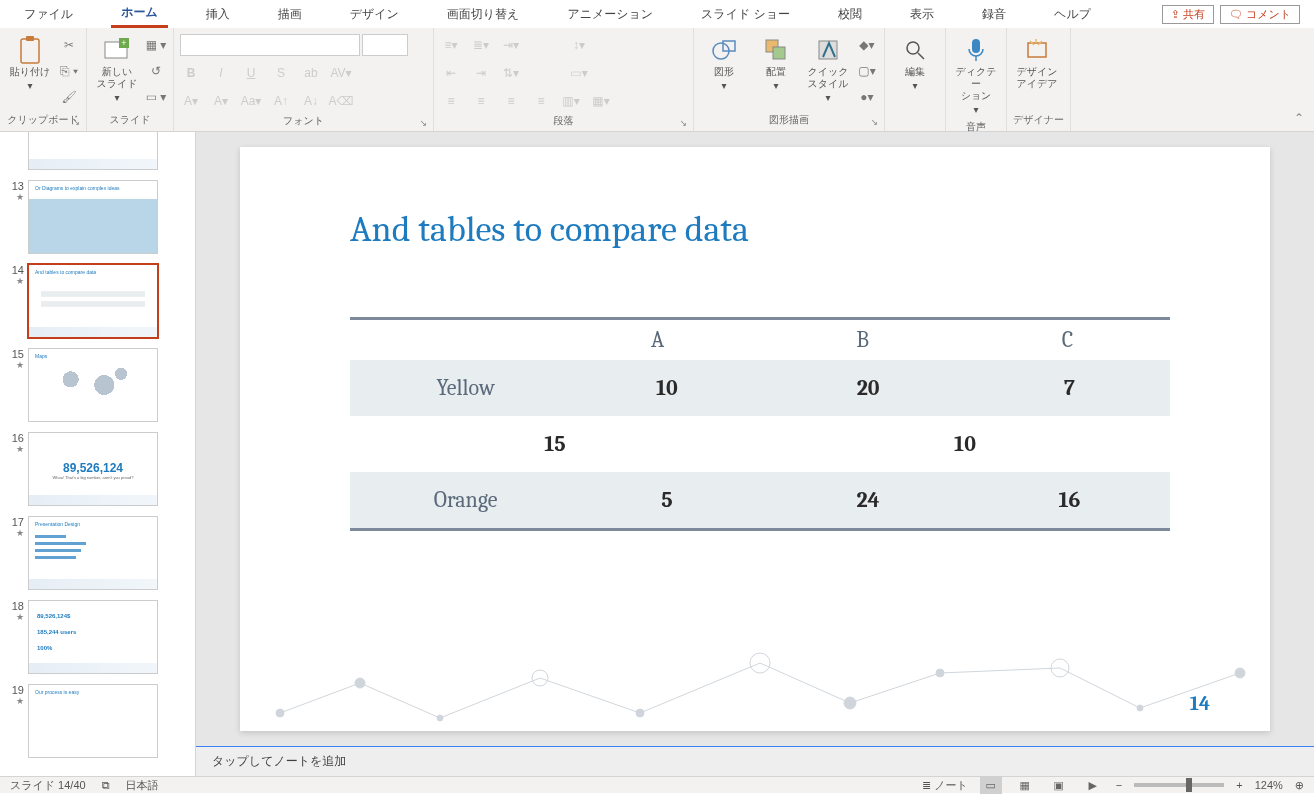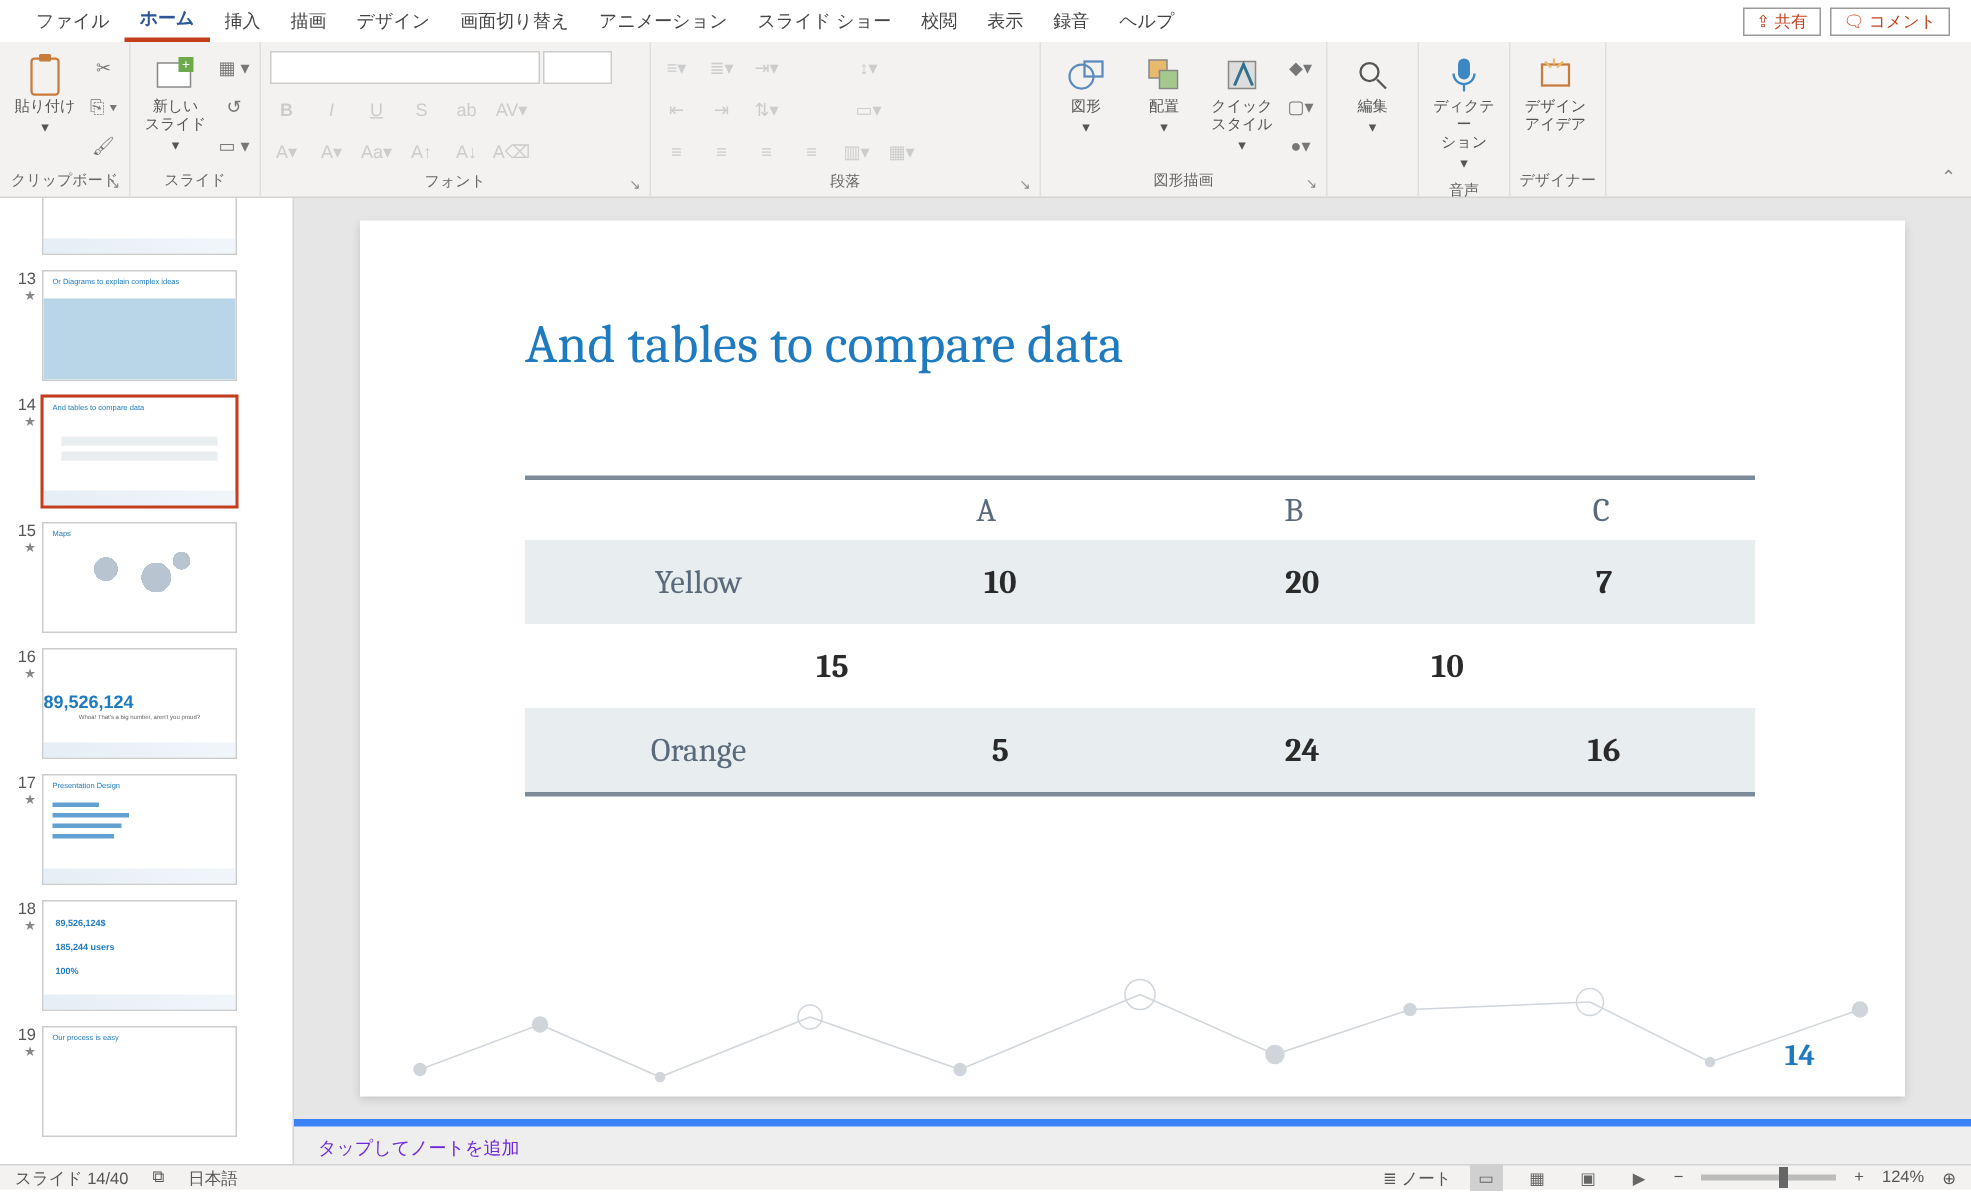--- a/index.html
+++ b/index.html
@@ -1,19 +1,19 @@
 <!DOCTYPE html>
 <html><head>
 <meta charset="utf-8">
 <style>
 * { margin: 0; padding: 0; box-sizing: border-box; font-family: "Yu Gothic UI", "Meiryo", sans-serif; }
 body { background: #fff; width: 1314px; height: 800px; overflow: hidden; position: relative; }
 
 
-.tabs { display: flex; align-items: center; height: 28px; padding: 0 14px; font-size: 12px; color: #444; background: #fff; }
+.tabs { display: flex; align-items: center; height: 28px; padding: 0 14px; font-size: 12px; color: #444; background: #fff; gap: 28px; }
 .tab { padding: 4px 10px; cursor: pointer; }
 .tab.active { color: #2b579a; border-bottom: 3px solid #c43e1c; font-weight: 600; }
 .tabs-right { margin-left: auto; display: flex; gap: 6px; }
 .tabs-right .btn { border: 1px solid #999; color: #c43e1c; padding: 1px 8px; font-size: 11px; background: #fff; display: flex; align-items: center; gap: 3px; }
 
 
 .ribbon { display: flex; height: 104px; border-bottom: 1px solid #d4d4d4; background: #f3f2f1; }
 .ribbon-group { border-right: 1px solid #e1dfdd; display: flex; flex-direction: column; padding: 2px 6px; }
 .ribbon-group-content { flex: 1; display: flex; align-items: flex-start; gap: 4px; padding-top: 4px; }
 .ribbon-group-label { font-size: 10px; color: #666; text-align: center; padding: 2px 0; position: relative; }
@@ -31,21 +31,21 @@
 .body { display: flex; height: calc(800px - 28px - 104px - 24px); }
 .thumb-panel { width: 196px; border-right: 1px solid #d4d4d4; overflow-y: auto; background: #fff; padding: 4px 2px; }
 .thumb-row { display: flex; gap: 4px; margin-bottom: 10px; }
 .thumb-num { width: 22px; text-align: center; font-size: 11px; color: #555; padding-top: 0px; display:flex; flex-direction:column; align-items:flex-end; }
 .thumb-num .star { font-size: 9px; color: #888; }
 .thumb-slide { width: 130px; height: 74px; border: 1px solid #ccc; background: #fff; position: relative; overflow: hidden; }
 .thumb-slide.active { outline: 2px solid #c43e1c; outline-offset: -1px; }
 .editor { flex: 1; background: #e6e6e6; display: flex; flex-direction: column; }
 .slide-area { flex: 1; display: flex; align-items: center; justify-content: center; }
 .slide { width: 1030px; height: 584px; background: #fff; box-shadow: 0 2px 6px rgba(0,0,0,0.15); position: relative; overflow: hidden; }
-.notes { height: 30px; background: #eee; font-size: 12px; color: #6d28d9; padding: 6px 16px; border-top: 5px solid #3b82f6; }
+.notes { height: 30px; background: #eee; font-size: 12px; color: #404040; padding: 6px 16px; border-top: 1px solid #3b82f6; }
 
 
 .slide-title { position: absolute; top: 62px; left: 110px; font-size: 36px; color: #1e7bbf; font-family: Cambria, Georgia, serif; }
 .slide-table { position: absolute; top: 170px; left: 110px; width: 820px; border-top: 3px solid #7d8a99; border-bottom: 3px solid #7d8a99; }
 .slide-table .tr { display: flex; height: 56px; align-items: center; }
 .slide-table .tr.alt { background: #e8edf0; }
 .slide-table .tr.head { height: 40px; font-size: 20px; color: #5a6a7a; font-family: Cambria, Georgia, serif; }
 .slide-table .td { flex: 1; text-align: center; font-size: 22px; font-family: Cambria, Georgia, serif; }
 .slide-table .td.rowh { color: #5a6a7a; font-weight: normal; padding-left: 15px; }
 .slide-table .td.val { color: #2a2a2a; font-weight: 700; }
@@ -59,21 +59,21 @@
 .view-btn.active { background: #d0d0d0; }
 .zoom-slider { width: 90px; height: 4px; background: #bbb; position: relative; }
 .zoom-slider .thumb { position: absolute; width: 6px; height: 14px; background: #666; top: -5px; left: 58%; }
 
 
 .mini-title { font-size: 5px; color: #1e7bbf; position: absolute; top: 4px; left: 6px; }
 .mini-table { position: absolute; top: 22px; left: 12px; right: 12px; }
 .mini-table .mr { height: 5px; border-bottom: 1px solid #eee; display:flex; }
 .mini-table .mr.alt { background: #e8edf0; }
 .mini-map { position:absolute; inset:8px; background:radial-gradient(circle at 30% 40%, #b8c5d0 0 8px, transparent 8px), radial-gradient(circle at 60% 50%, #b8c5d0 0 10px, transparent 10px), radial-gradient(circle at 75% 30%, #b8c5d0 0 6px, transparent 6px); }
-.mini-big-num { position:absolute; top:28px; left:0; right:0; text-align:left; color:#1e7bbf; font-size:12px; font-weight:700; }
+.mini-big-num { position:absolute; top:28px; left:0; right:0; text-align:center; color:#1e7bbf; font-size:12px; font-weight:700; }
 .mini-sub { position:absolute; top:42px; left:0; right:0; text-align:center; color:#666; font-size:4px; }
 .mini-lines { position:absolute; top:18px; left:6px; right:20px; }
 .mini-lines div { height:3px; background:#1e7bbf; margin-bottom:4px; opacity:0.7; }
 .mini-dots { position:absolute; bottom:0; left:0; right:0; height:10px; background:linear-gradient(90deg,#d5e2ee,#e8f0f7); opacity:0.6; }
 
 svg { display: block; }
 </style>
 </head>
 <body>
 

